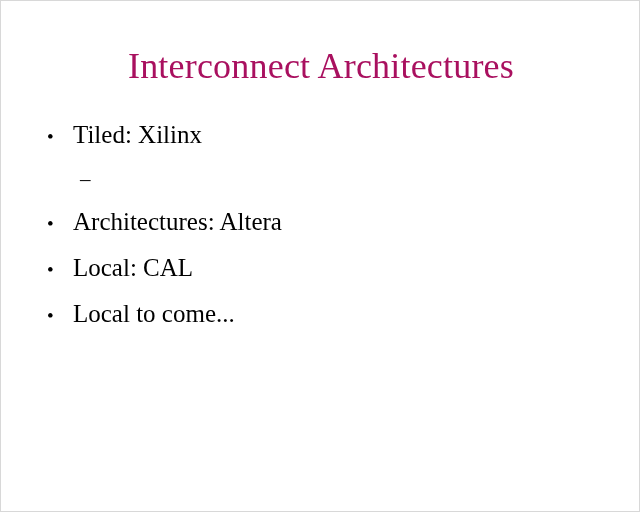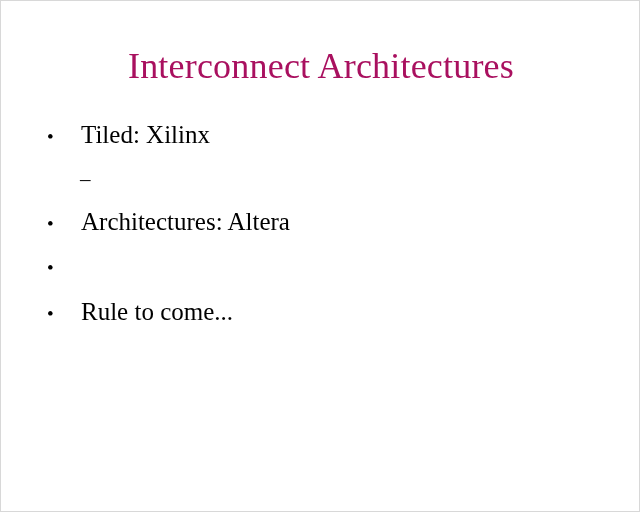--- a/index.html
+++ b/index.html
@@ -61,21 +61,20 @@
   }
   .lvl1 .marker {
     width: 26px;
     flex: 0 0 26px;
     font-size: 19px;
     line-height: 44px;
     text-align: left;
   }
   .lvl1 .text {
     white-space: nowrap;
-    margin-left: 8px;
   }
 
   
   .lvl2 {
     padding-left: 79px;
     font-size: 21px;
     line-height: 41px;
   }
   .lvl2 .marker {
     width: 19px;
@@ -106,21 +105,22 @@
       <span class="marker">–</span>
     </div>
 
     <div class="bullet-row lvl1">
       <span class="marker">•</span>
       <span class="text">Architectures: Altera</span>
     </div>
 
     <div class="bullet-row lvl1">
       <span class="marker">•</span>
+      <span class="text">Local: CAL</span>
     </div>
 
     <div class="bullet-row lvl1">
       <span class="marker">•</span>
-      <span class="text">Rule to come...</span>
+      <span class="text">Local to come...</span>
     </div>
 
   </div>
 </div>
 
 </body></html>

